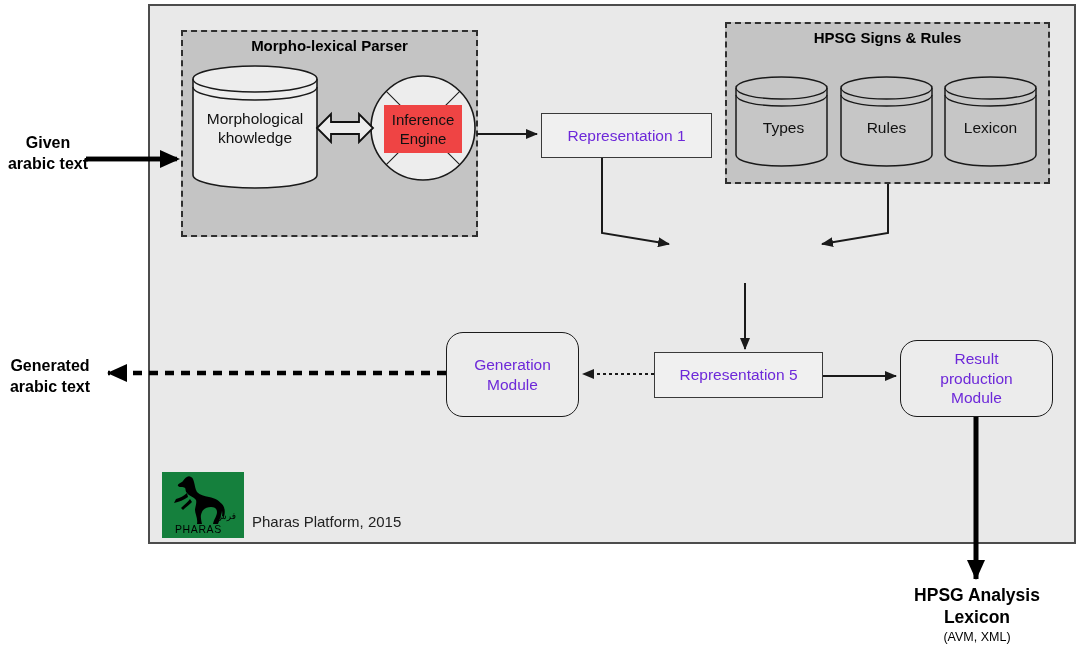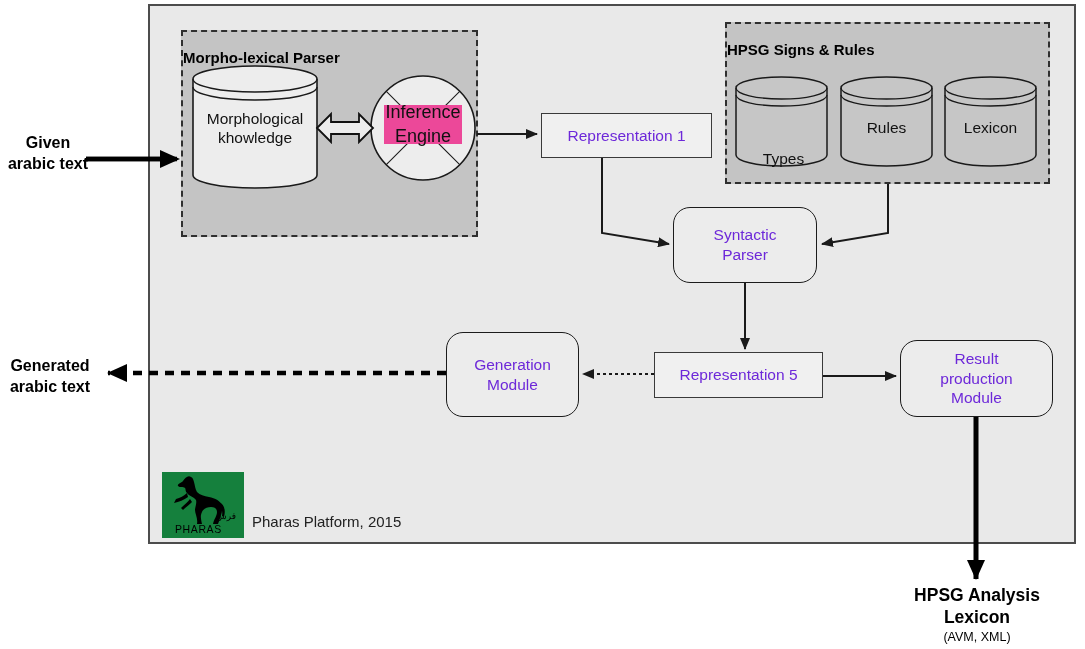--- a/index.html
+++ b/index.html
@@ -7,39 +7,39 @@
   #stage { position:relative; width:1085px; height:649px; background:#ffffff; overflow:hidden; }
   .abs { position:absolute; }
   .pre { white-space:pre-line; }
 
   .panel { left:148px; top:4px; width:928px; height:540px;
            background:#e9e9e9; border:2px solid #4c4c4c; }
 
   .group { background:#c4c4c4; border:2px dashed #2f2f2f; }
   .group-morpho { left:181px; top:30px; width:297px; height:207px; }
   .group-hpsg   { left:725px; top:22px; width:325px; height:162px; }
-  .group-title { position:absolute; left:0; top:17px; width:100%; 
+  .group-title { position:absolute; left:0; top:5px; width:100%; text-align:center;
                  font-weight:bold; font-size:15px; color:#000; }
 
   .cyl-label { text-align:center; font-size:15.5px; line-height:1.22; color:#111; }
 
   .node { display:flex; align-items:center; justify-content:center; text-align:center;
           font-size:15.5px; line-height:1.28; color:#6d28d9; }
   .rect-node  { background:#f0f0f0; border:1.6px solid #3a3a3a; }
   .round-node { background:#ececec; border:1.6px solid #1c1c1c; border-radius:17px; }
 
   .node-rep1 { left:541px; top:113px; width:171px; height:45px; }
   .node-syn  { left:673px; top:207px; width:144px; height:76px; }
   .node-rep2 { left:654px; top:352px; width:169px; height:46px; }
   .node-gen  { left:446px; top:332px; width:133px; height:85px; }
   .node-res  { left:900px; top:340px; width:153px; height:77px; }
 
-  .inference-label { left:384px; top:105px; width:78px; height:39px; background:#ec4899;
+  .inference-label { left:384px; top:105px; width:78px; height:48px; background:#ef4444;
                      display:flex; align-items:center; justify-content:center;
-                     text-align:center; font-size:18px; line-height:1.3; }
+                     text-align:center; font-size:15px; line-height:1.3; }
 
   .side-label { font-weight:bold; font-size:16px; line-height:1.3; text-align:center; color:#000; }
   .label-given     { left:0px; top:133px; width:96px; }
   .label-generated { left:0px; top:356px; width:100px; }
 
   .result-label { left:877px; top:585px; width:200px; text-align:center;
                   font-weight:bold; font-size:17.5px; line-height:1.25; color:#000; }
   .result-formats { left:877px; top:630px; width:200px; text-align:center;
                     font-weight:normal; font-size:12.5px; color:#000; }
 
@@ -81,40 +81,38 @@
     <line x1="90.7" y1="17.3" x2="17.3" y2="90.7" stroke="#1a1a1a" stroke-width="1.1"></line>
   </svg>
   <div class="abs inference-label pre">Inference
 Engine</div>
 
   <svg class="abs cyl-svg" style="left:735px; top:75px;" width="93" height="92">
     <path d="M1 13 A45.5 11 0 0 1 92 13 L92 80 A45.5 11 0 0 1 1 80 Z" fill="#c6c6c6" stroke="#1a1a1a" stroke-width="1.5"></path>
     <path d="M1 13 A45.5 11 0 0 0 92 13" fill="none" stroke="#1a1a1a" stroke-width="1.3"></path>
     <path d="M1 20 A45.5 11 0 0 0 92 20" fill="none" stroke="#1a1a1a" stroke-width="1.3"></path>
   </svg>
-  <div class="abs cyl-label" style="left:735px; top:119px; width:97px;margin-top:31px;">Types</div>
+  <div class="abs cyl-label" style="left:735px; top:119px; width:97px;">Types</div>
 
   <svg class="abs cyl-svg" style="left:840px; top:75px;" width="93" height="92">
     <path d="M1 13 A45.5 11 0 0 1 92 13 L92 80 A45.5 11 0 0 1 1 80 Z" fill="#c6c6c6" stroke="#1a1a1a" stroke-width="1.5"></path>
     <path d="M1 13 A45.5 11 0 0 0 92 13" fill="none" stroke="#1a1a1a" stroke-width="1.3"></path>
     <path d="M1 20 A45.5 11 0 0 0 92 20" fill="none" stroke="#1a1a1a" stroke-width="1.3"></path>
   </svg>
   <div class="abs cyl-label" style="left:840px; top:119px; width:93px;">Rules</div>
 
   <svg class="abs cyl-svg" style="left:944px; top:75px;" width="93" height="92">
     <path d="M1 13 A45.5 11 0 0 1 92 13 L92 80 A45.5 11 0 0 1 1 80 Z" fill="#c6c6c6" stroke="#1a1a1a" stroke-width="1.5"></path>
     <path d="M1 13 A45.5 11 0 0 0 92 13" fill="none" stroke="#1a1a1a" stroke-width="1.3"></path>
     <path d="M1 20 A45.5 11 0 0 0 92 20" fill="none" stroke="#1a1a1a" stroke-width="1.3"></path>
   </svg>
   <div class="abs cyl-label" style="left:944px; top:119px; width:93px;">Lexicon</div>
 
   <div class="abs node rect-node node-rep1">Representation 1</div>
 
-  <div class="abs node round-node node-syn pre">Syntactic
-Parser</div>
 
   <div class="abs node rect-node node-rep2">Representation 5</div>
 
   <div class="abs node round-node node-gen pre">Generation
 Module</div>
 
   <div class="abs node round-node node-res pre">Result
 production
 Module</div>
 

